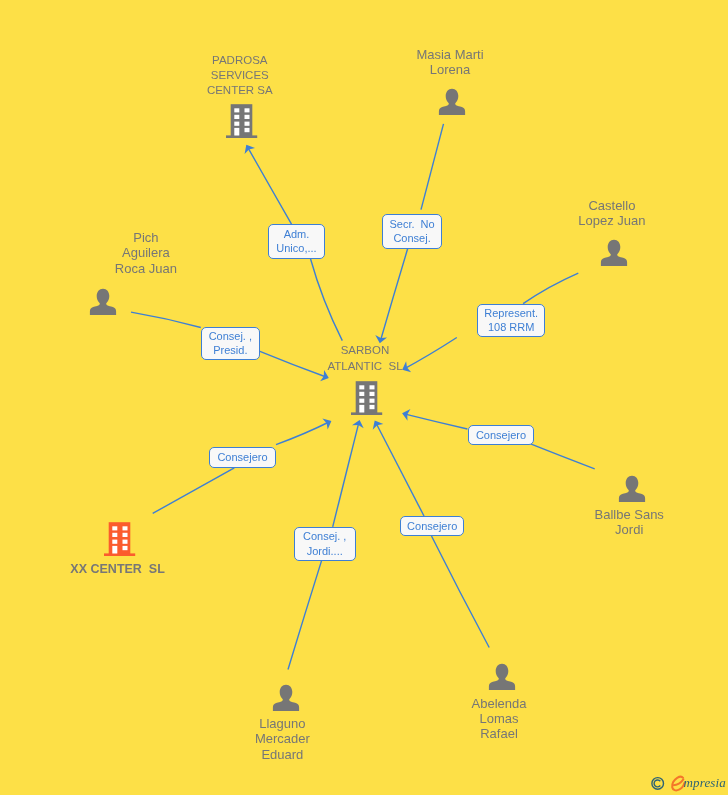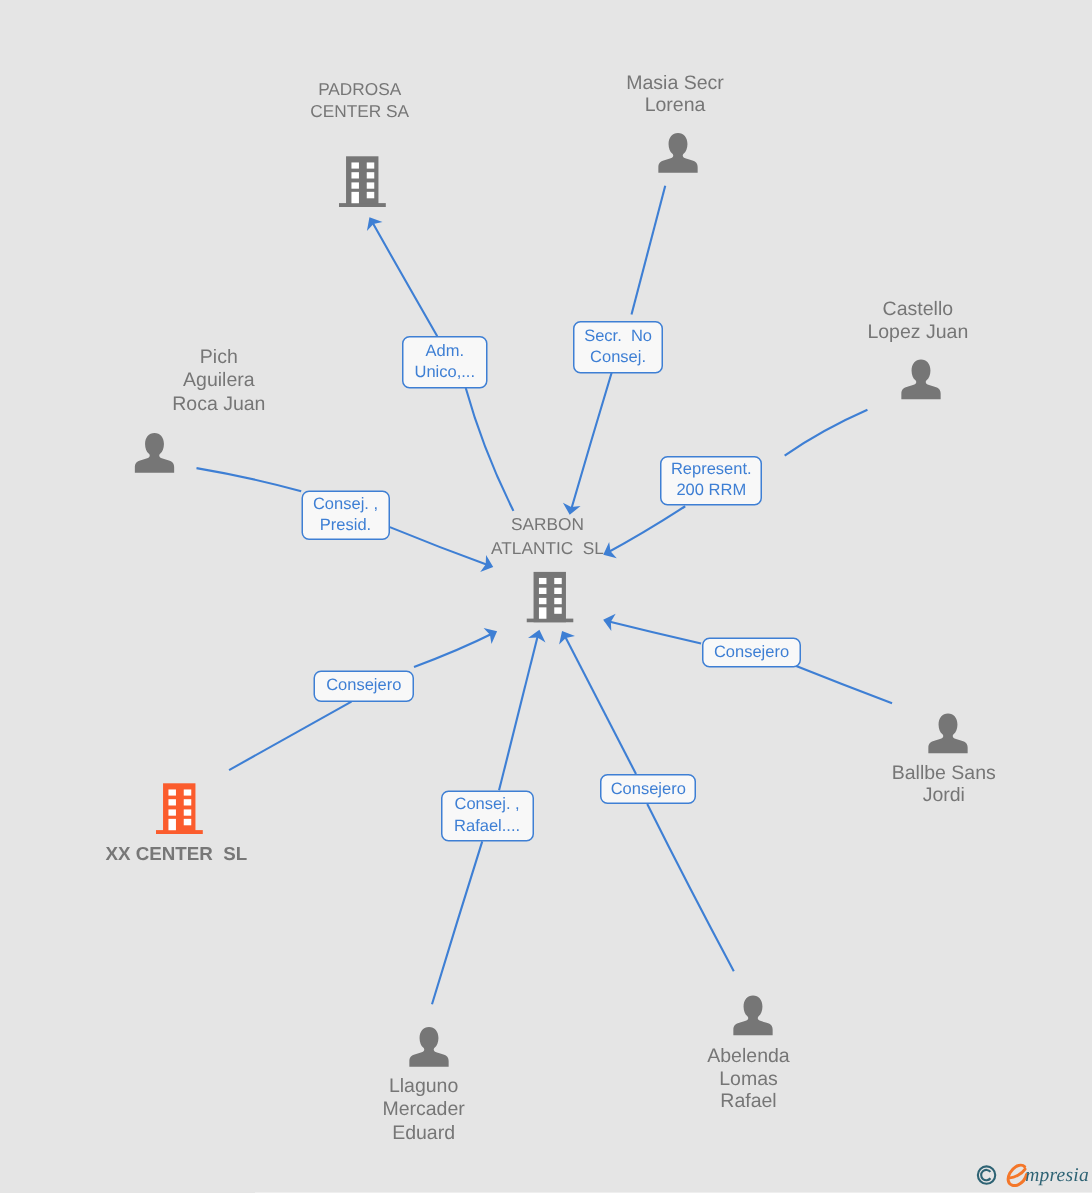--- a/index.html
+++ b/index.html
@@ -1,19 +1,19 @@
 <!DOCTYPE html>
 <html><head>
 <meta charset="utf-8">
 <title>SARBON ATLANTIC SL network</title>
 <style>
   html,body{margin:0;padding:0;}
   body{width:728px;height:795px;background:#ffffff;overflow:hidden;
        font-family:"Liberation Sans",sans-serif;-webkit-font-smoothing:antialiased;}
-  #canvas{position:relative;width:728px;height:795px;background:#e5e5e5;}
+  #canvas{position:relative;width:728px;height:795px;background:#fde047;}
   svg.layer{position:absolute;left:0;top:0;width:728px;height:795px;pointer-events:none;}
   .node{position:absolute;}
   .nlabel{position:absolute;text-align:center;color:#767676;font-size:13px;line-height:15.2px;
           white-space:pre;letter-spacing:0;}
   .nlabel.company{font-size:11.5px;line-height:15.2px;}
   .nlabel.hl{font-size:12.5px;font-weight:bold;color:#777777;}
   .nicon{position:absolute;}
   .elabel{position:absolute;box-sizing:border-box;border:1.6px solid #3e7fd4;background:#f8f8f8;
           border-radius:5px;color:#3e7fd4;font-size:11px;line-height:14.5px;text-align:left;
           white-space:pre;
@@ -80,27 +80,27 @@
               <rect x="8.3" y="4.3" width="5" height="4.1"></rect>
               <rect x="18.5" y="4.3" width="5" height="4.1"></rect>
               <rect x="8.3" y="10.8" width="5" height="4.2"></rect>
               <rect x="18.5" y="10.8" width="5" height="4.2"></rect>
               <rect x="8.3" y="17.6" width="5" height="4.2"></rect>
               <rect x="18.5" y="17.6" width="5" height="4.2"></rect>
               <rect x="8.3" y="23.9" width="5" height="7.6"></rect>
               <rect x="18.5" y="23.9" width="5" height="4.3"></rect>
             </g>
           </svg></div>
-        <div class="nlabel company" style="left: 139.8px; top: 53px; width: 200px;"><div>PADROSA</div><div>CENTER SA</div></div>
+        <div class="nlabel company" style="left: 139.8px; top: 53px; width: 200px;"><div>PADROSA</div><div>SERVICES</div><div>CENTER SA</div></div>
       </div>
       <div class="node" style="left: 0px; top: 0px;">
         <div class="nicon" style="left: 438px; top: 88px;"><svg width="28" height="28" viewBox="0 0 28 28">
             <path fill="#767676" d="M14 0.7 C10.2 0.7 7.7 3.8 7.7 8.0 C7.7 10.9 8.7 13.3 10.1 14.4 C10.7 14.9 10.9 15.4 10.8 16.0 C10.6 16.9 9.7 17.5 8.1 17.9 L4.9 18.8 C2.0 19.6 0.9 21.0 0.9 23.5 L0.9 27.1 L27.1 27.1 L27.1 23.5 C27.1 21.0 26.0 19.6 23.1 18.8 L19.9 17.9 C18.3 17.5 17.4 16.9 17.2 16.0 C17.1 15.4 17.3 14.9 17.9 14.4 C19.3 13.3 20.3 10.9 20.3 8.0 C20.3 3.8 17.8 0.7 14 0.7 Z"></path>
           </svg></div>
-        <div class="nlabel" style="left: 350px; top: 46.7px; width: 200px;"><div>Masia Secr</div><div>Lorena</div></div>
+        <div class="nlabel" style="left: 350px; top: 46.7px; width: 200px;"><div>Masia Marti</div><div>Lorena</div></div>
       </div>
       <div class="node" style="left: 0px; top: 0px;">
         <div class="nicon" style="left: 600px; top: 239px;"><svg width="28" height="28" viewBox="0 0 28 28">
             <path fill="#767676" d="M14 0.7 C10.2 0.7 7.7 3.8 7.7 8.0 C7.7 10.9 8.7 13.3 10.1 14.4 C10.7 14.9 10.9 15.4 10.8 16.0 C10.6 16.9 9.7 17.5 8.1 17.9 L4.9 18.8 C2.0 19.6 0.9 21.0 0.9 23.5 L0.9 27.1 L27.1 27.1 L27.1 23.5 C27.1 21.0 26.0 19.6 23.1 18.8 L19.9 17.9 C18.3 17.5 17.4 16.9 17.2 16.0 C17.1 15.4 17.3 14.9 17.9 14.4 C19.3 13.3 20.3 10.9 20.3 8.0 C20.3 3.8 17.8 0.7 14 0.7 Z"></path>
           </svg></div>
         <div class="nlabel" style="left: 511.9px; top: 197.6px; width: 200px;"><div>Castello</div><div>Lopez Juan</div></div>
       </div>
       <div class="node" style="left: 0px; top: 0px;">
         <div class="nicon" style="left: 89px; top: 288px;"><svg width="28" height="28" viewBox="0 0 28 28">
             <path fill="#767676" d="M14 0.7 C10.2 0.7 7.7 3.8 7.7 8.0 C7.7 10.9 8.7 13.3 10.1 14.4 C10.7 14.9 10.9 15.4 10.8 16.0 C10.6 16.9 9.7 17.5 8.1 17.9 L4.9 18.8 C2.0 19.6 0.9 21.0 0.9 23.5 L0.9 27.1 L27.1 27.1 L27.1 23.5 C27.1 21.0 26.0 19.6 23.1 18.8 L19.9 17.9 C18.3 17.5 17.4 16.9 17.2 16.0 C17.1 15.4 17.3 14.9 17.9 14.4 C19.3 13.3 20.3 10.9 20.3 8.0 C20.3 3.8 17.8 0.7 14 0.7 Z"></path>
@@ -160,25 +160,25 @@
       <div class="node" style="left: 0px; top: 0px;">
         <div class="nicon" style="left: 488px; top: 663px;"><svg width="28" height="28" viewBox="0 0 28 28">
             <path fill="#767676" d="M14 0.7 C10.2 0.7 7.7 3.8 7.7 8.0 C7.7 10.9 8.7 13.3 10.1 14.4 C10.7 14.9 10.9 15.4 10.8 16.0 C10.6 16.9 9.7 17.5 8.1 17.9 L4.9 18.8 C2.0 19.6 0.9 21.0 0.9 23.5 L0.9 27.1 L27.1 27.1 L27.1 23.5 C27.1 21.0 26.0 19.6 23.1 18.8 L19.9 17.9 C18.3 17.5 17.4 16.9 17.2 16.0 C17.1 15.4 17.3 14.9 17.9 14.4 C19.3 13.3 20.3 10.9 20.3 8.0 C20.3 3.8 17.8 0.7 14 0.7 Z"></path>
           </svg></div>
         <div class="nlabel" style="left: 399px; top: 695.6px; width: 200px;"><div>Abelenda</div><div>Lomas</div><div>Rafael</div></div>
       </div>
     </div>
   <div id="labels-root">
       <div class="elabel" style="left: 268px; top: 224px; width: 57px; height: 34.5px;"><div>Adm.</div><div>Unico,...</div></div>
       <div class="elabel" style="left: 382.3px; top: 214px; width: 59.5px; height: 34.5px;"><div>Secr.  No</div><div>Consej.</div></div>
-      <div class="elabel" style="left: 440px; top: 303.5px; width: 68.4px; height: 33.2px;"><div>Represent.</div><div>200 RRM</div></div>
+      <div class="elabel" style="left: 477px; top: 303.5px; width: 68.4px; height: 33.2px;"><div>Represent.</div><div>108 RRM</div></div>
       <div class="elabel" style="left: 200.8px; top: 326.6px; width: 59.1px; height: 33.4px;"><div>Consej. ,</div><div>Presid.</div></div>
       <div class="elabel" style="left: 209px; top: 447px; width: 67px; height: 20.8px;"><div>Consejero</div></div>
       <div class="elabel" style="left: 468px; top: 424.5px; width: 66px; height: 20.8px;"><div>Consejero</div></div>
-      <div class="elabel" style="left: 293.9px; top: 526.9px; width: 61.7px; height: 34px;"><div>Consej. ,</div><div>Rafael....</div></div>
+      <div class="elabel" style="left: 293.9px; top: 526.9px; width: 61.7px; height: 34px;"><div>Consej. ,</div><div>Jordi....</div></div>
       <div class="elabel" style="left: 400.1px; top: 516px; width: 64.2px; height: 20px;"><div>Consejero</div></div>
     </div>
   <div id="brand">
     <svg width="80" height="23" viewBox="0 0 80 23">
       <g>
         <circle cx="9.7" cy="11.4" r="5.8" fill="none" stroke="#2e6374" stroke-width="1.4"></circle>
         <path d="M12.3 9.3 A3.45 3.45 0 1 0 12.3 13.5" fill="none" stroke="#2e6374" stroke-width="1.4"></path>
       </g>
       <g transform="translate(23.2,3.8)">
         <path d="M11.9 2.0 C10.8 0.7 8.3 0.6 6.0 2.0 C2.6 4.0 0.4 8.3 1.0 11.4 C1.6 14.3 4.6 15.4 7.8 13.9 C10.3 12.7 12.4 10.0 13.2 7.2" fill="none" stroke="#f4772a" stroke-width="2.0" stroke-linecap="round" stroke-linejoin="round"></path>

